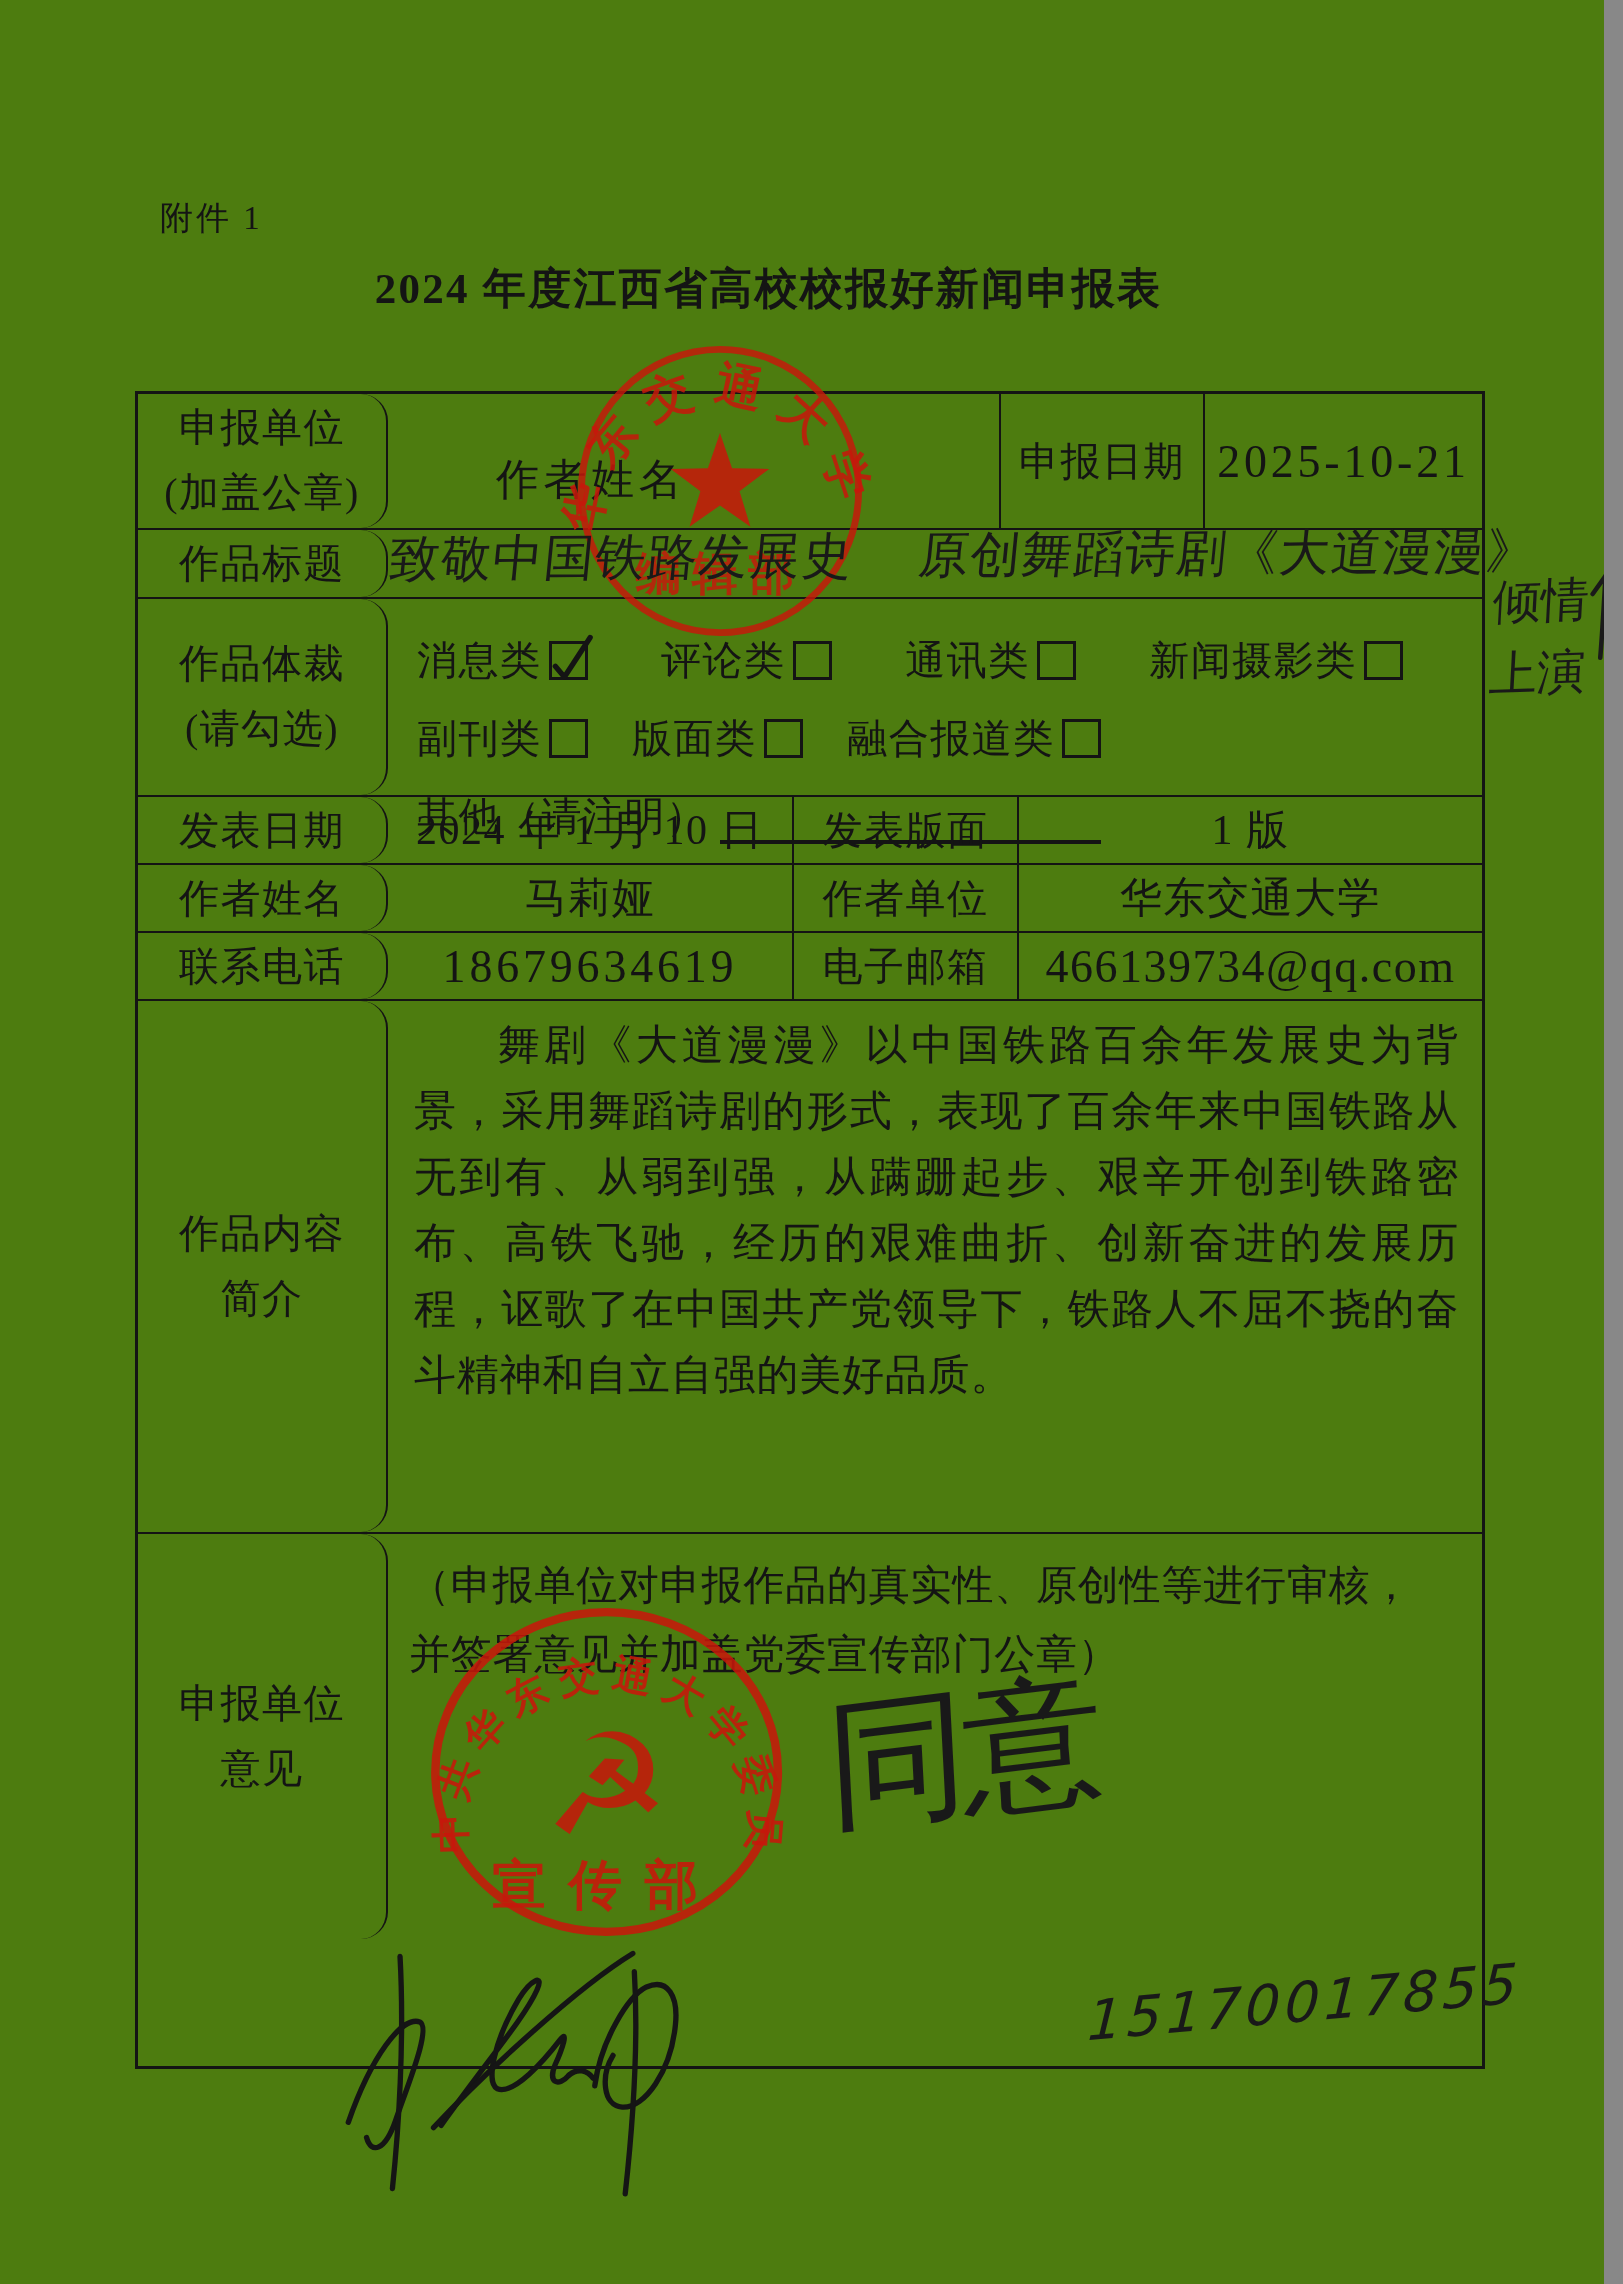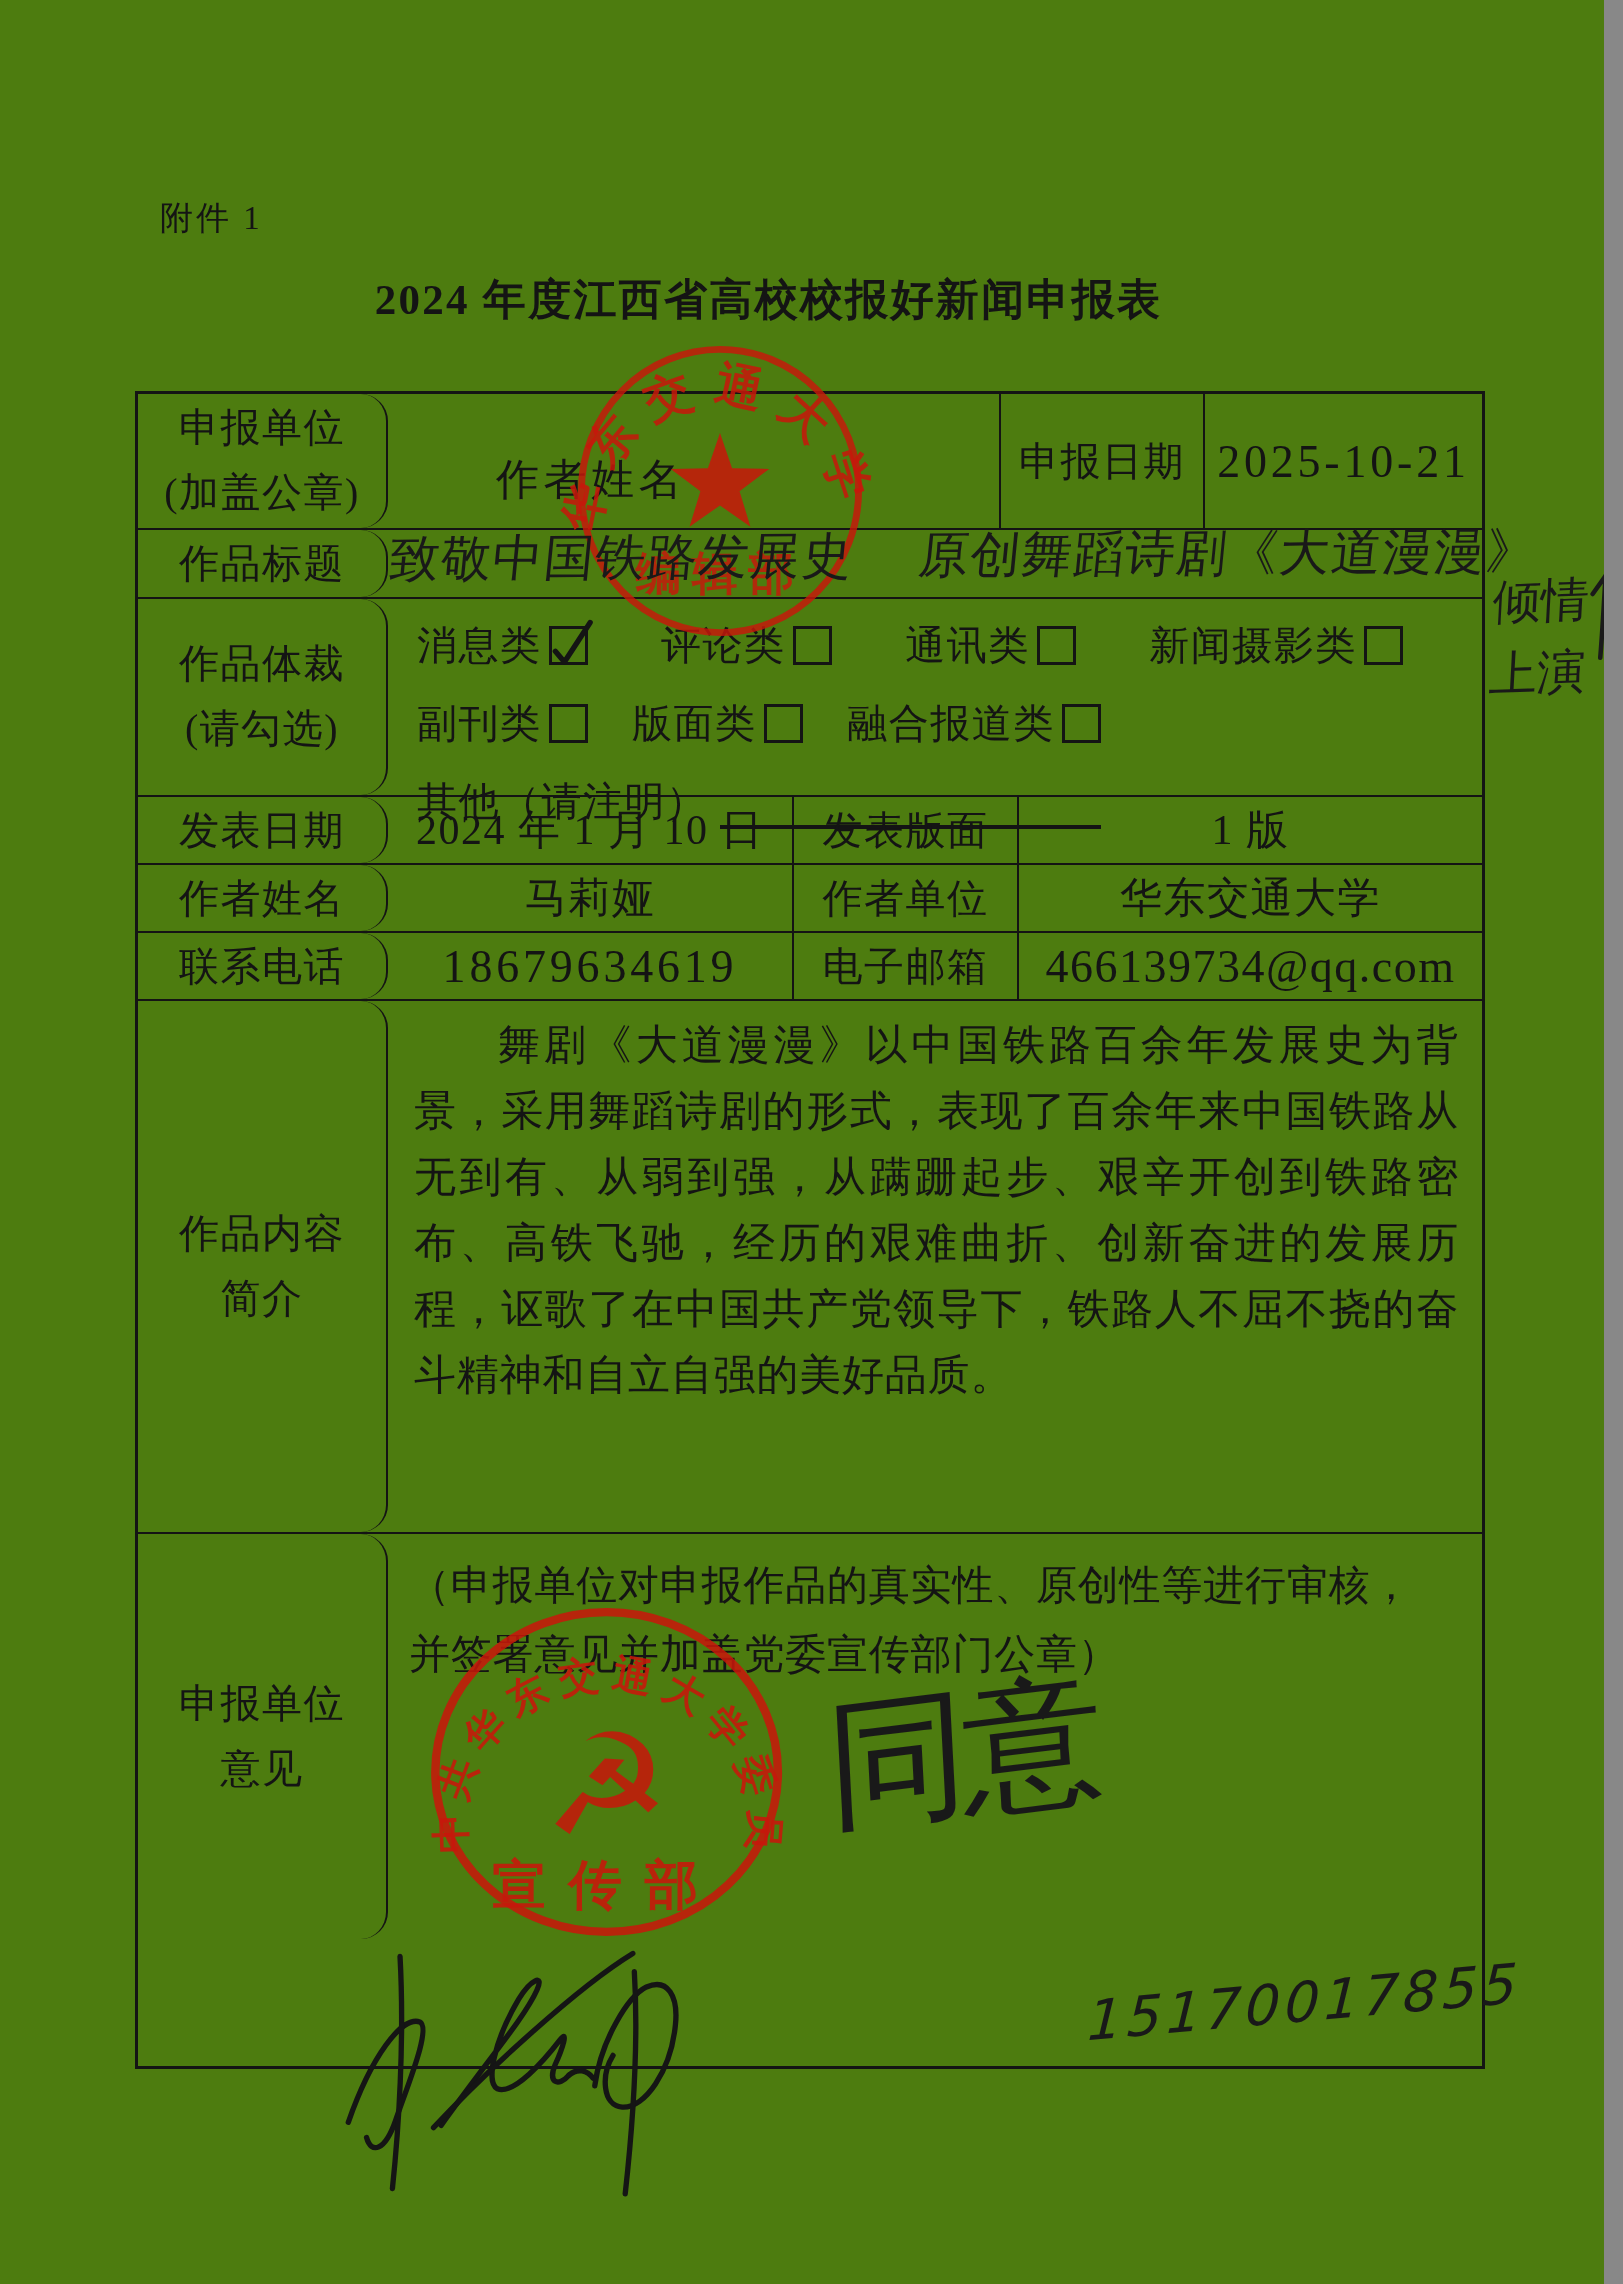--- a/index.html
+++ b/index.html
@@ -1,37 +1,37 @@
 <!DOCTYPE html>
 <html style="font-size:12px"><head>
 <meta charset="utf-8">
 <style>
   html,body{margin:0;padding:0;background:#888;}
   .page{position:relative;width:1604px;height:2284px;background:#4d7c0f;overflow:hidden;
         font-family:"Liberation Serif","DejaVu Serif",serif;color:#141414;}
   .abs{position:absolute;}
   .attachment{left:160px;top:196px;font-size:33px;letter-spacing:3px;}
-  .doc-title{left:91px;top:271px;width:1355px;text-align:center;font-size:43px;font-weight:bold;letter-spacing:2.3px;}
+  .doc-title{left:91px;top:260px;width:1355px;text-align:center;font-size:43px;font-weight:bold;letter-spacing:2.3px;}
   
   .form-table{left:135px;top:391px;width:1350px;height:1678px;border:3px solid #141414;box-sizing:border-box;display:flex;flex-direction:column;background:transparent;}
   .row{display:flex;box-sizing:border-box;border-bottom:2.3px solid #141414;flex:0 0 auto;}
   .row:last-child{border-bottom:none;}
   .cell{box-sizing:border-box;border-right:2.3px solid #141414;display:flex;flex-direction:column;align-items:center;justify-content:center;text-align:center;font-size:40px;letter-spacing:1.5px;}
   .cell:last-child{border-right:none;}
   .colA{width:250px;flex:0 0 250px;border-radius:27px;}
   .r1 .colB{width:613px;flex:0 0 613px;} .r1 .colC{width:204px;flex:0 0 204px;} .r1 .colD{flex:1 1 auto;}
   .r46 .colB{width:406px;flex:0 0 406px;} .r46 .colC{width:225px;flex:0 0 225px;} .r46 .colD{flex:1 1 auto;}
   .wide{flex:1 1 auto;}
   .lbl2{line-height:1.62;}
   .val{font-size:42px;}
   .num{font-size:46px;letter-spacing:3.8px;}
   
   .genre-cell{align-items:flex-start;justify-content:flex-start;padding:13.7px 0 0 29px;text-align:left;}
   .cbrow{display:flex;align-items:center;}
-  .cbrow1{gap:73px;margin-top:5px;}
+  .cbrow1{gap:73px;margin-top:20px;}
   .cbrow2{gap:44px;margin-top:23px;}
   .cbitem{display:flex;align-items:center;font-size:40px;letter-spacing:1.5px;}
   .cbox{width:33px;height:33px;border:3.8px solid #141414;margin-left:7.6px;position:relative;flex:0 0 auto;}
   .cbox svg{position:absolute;left:-3px;top:-10.7px;overflow:visible;}
   .otherline{margin-top:23px;font-size:40px;display:flex;align-items:flex-end;}
   .fillline{display:inline-block;width:381px;border-bottom:4.6px solid #141414;height:33px;margin-left:12px;}
   
   .para-cell{align-items:stretch;justify-content:flex-start;text-align:left;padding:10.7px 23px 0 26px;}
   .para{font-size:42px;line-height:66px;text-align:justify;text-indent:84px;letter-spacing:0.8px;}
   

